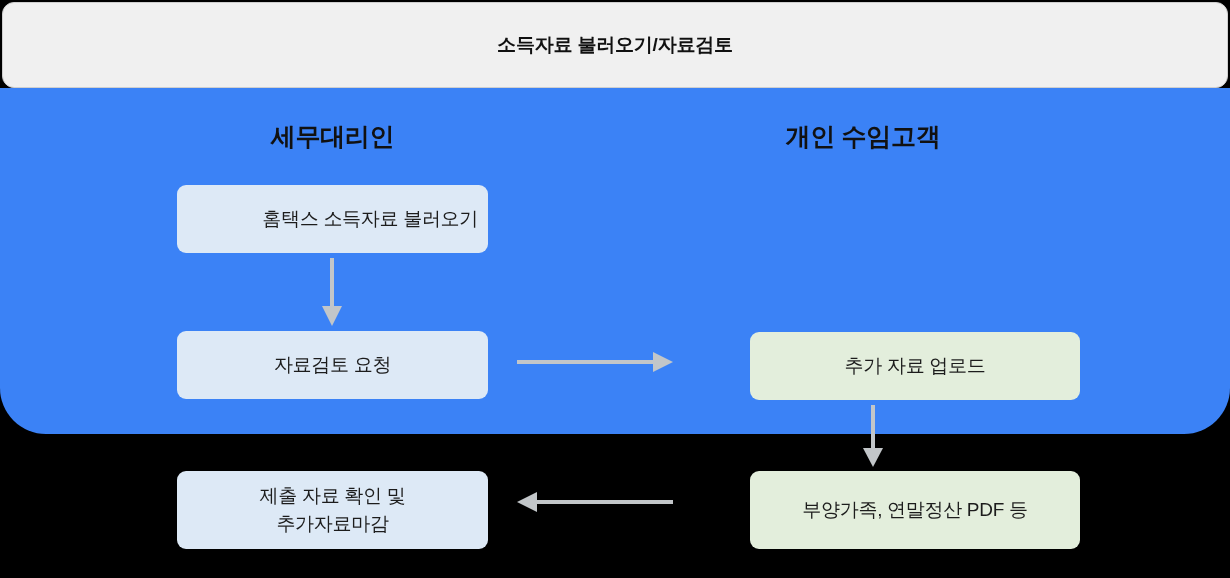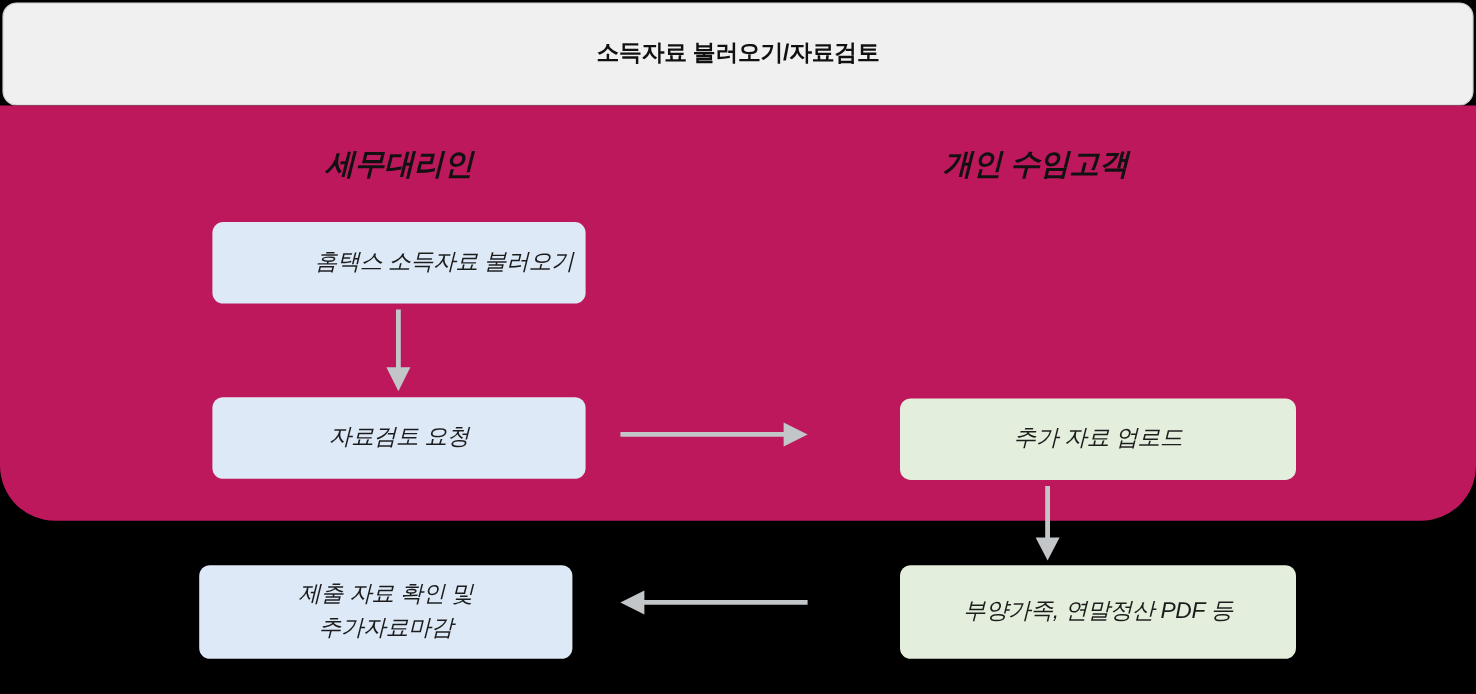--- a/index.html
+++ b/index.html
@@ -45,24 +45,23 @@
   }
 
   
   .body-panel {
     position: absolute;
     left: 0px;
     top: 88px;
     width: 1230px;
     height: 346px;
     box-sizing: border-box;
-    background: #be185d;
+    background: #3b82f6;
     border-bottom-left-radius: 46px;
     border-bottom-right-radius: 46px;
-    font-style: italic;
   }
 
   
   .col-heading {
     position: absolute;
     font-size: 25px;
     font-weight: bold;
     color: #111111;
     text-align: center;
     letter-spacing: -0.3px;
@@ -84,21 +83,21 @@
     color: #1c1c1c;
     line-height: 1.45;
     letter-spacing: -0.3px;
     padding: 0 10px;
   }
   .flow-box.blue  { background: #dde9f6; }
   .flow-box.green { background: #e3eedc; margin-left: 32px; }
 
   .box-agent-1 { left: 177px; top: 97px;  width: 311px; height: 68px; justify-content: flex-end; }
   .box-agent-2 { left: 177px; top: 243px; width: 311px; height: 68px; }
-  .box-agent-3 { left: 166px; top: 383px; width: 311px; height: 78px; }
+  .box-agent-3 { left: 177px; top: 383px; width: 311px; height: 78px; }
 
   .box-client-1 { left: 718px; top: 244px; width: 330px; height: 68px; }
   .box-client-2 { left: 718px; top: 383px; width: 330px; height: 78px; }
 
   .flow-box .line { display: block; }
 
   
   .arrow {
     position: absolute;
     pointer-events: none;

